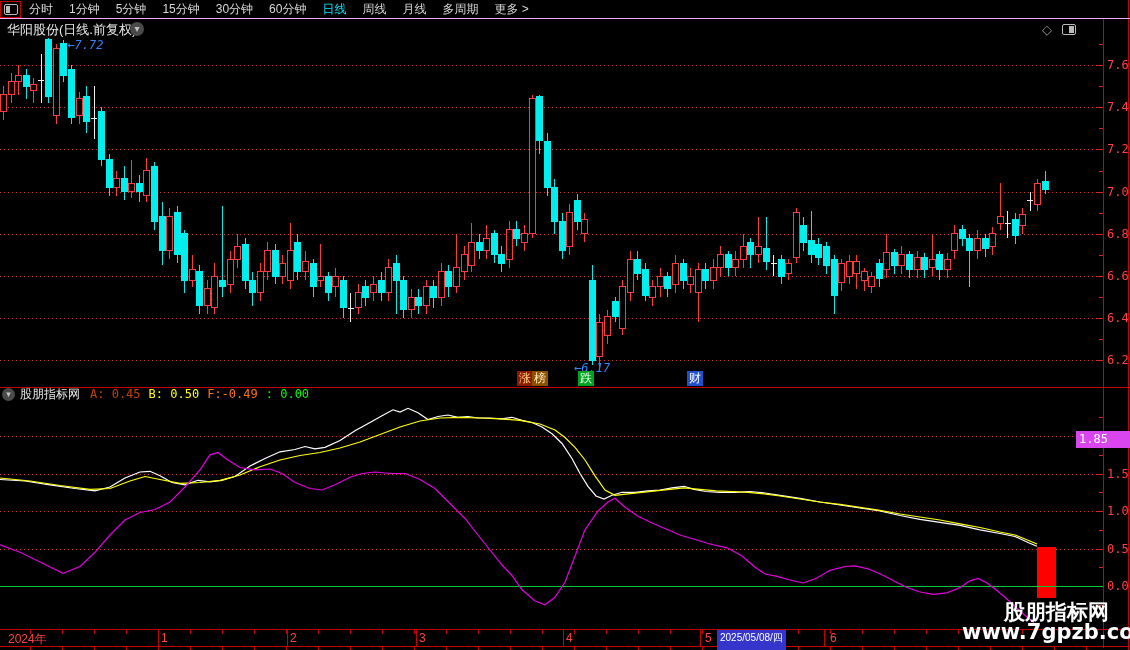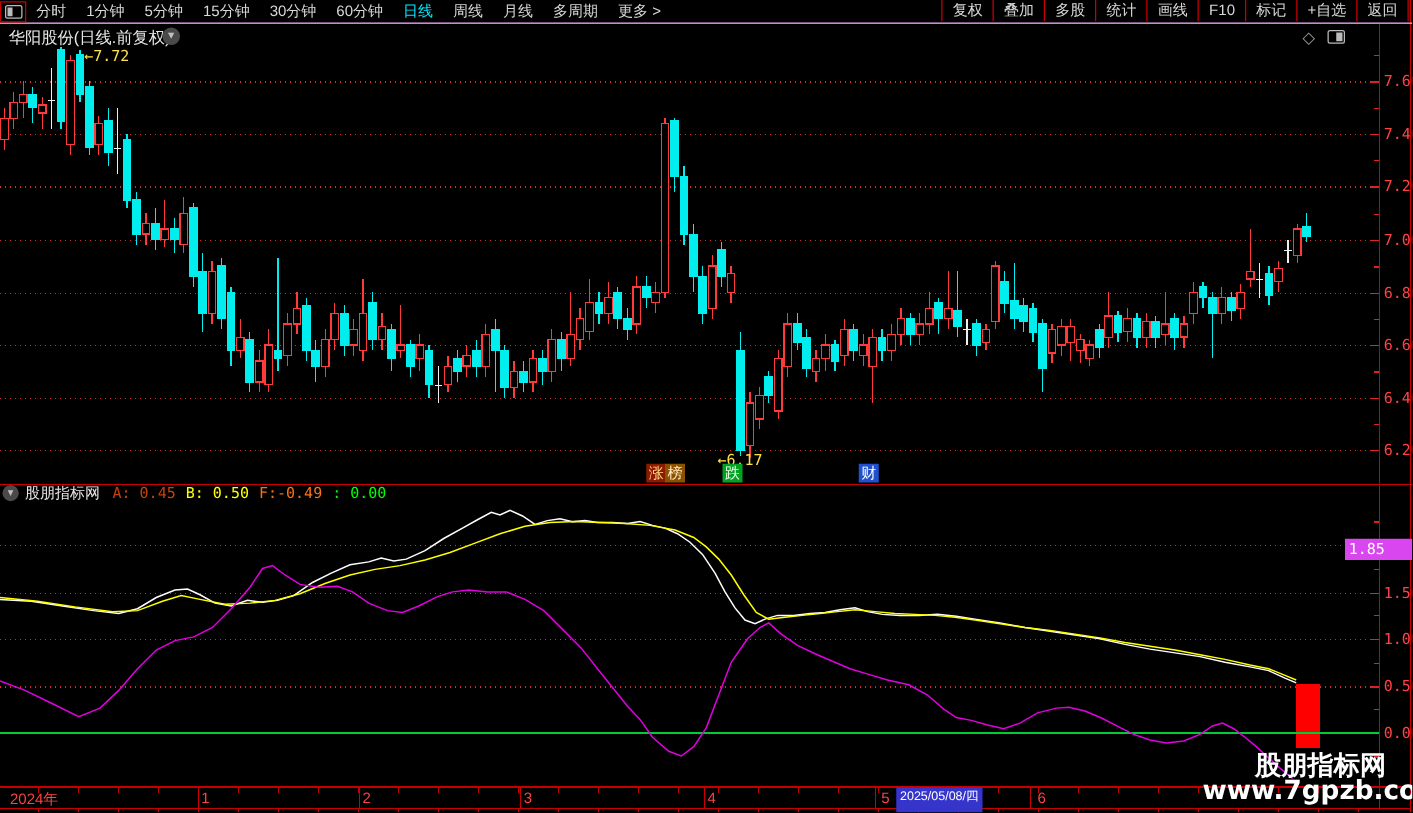--- a/index.html
+++ b/index.html
@@ -21,22 +21,22 @@
   .right-btns{position:absolute;right:3px;top:0;height:17px;display:flex;align-items:center;}
   .rbtn{padding:0 8px;height:17px;line-height:17px;border-left:1px solid #c80000;white-space:nowrap;}
   .rbtn:last-child{border-right:1px solid #c80000;}
   
   .title{position:absolute;left:7px;top:21px;font-size:13px;color:#e8e8e8;z-index:3;}
   .chev-circle{position:absolute;left:130px;top:22px;width:14px;height:14px;border-radius:50%;
                background:#4a4a4a;color:#c0c0c0;font-size:10px;line-height:13px;text-align:center;z-index:3;}
   .diamond-ic{position:absolute;left:1042px;top:22px;color:#999;font-size:13px;z-index:3;}
   .panel-ic2{position:absolute;left:1062px;top:24px;z-index:3;}
   
-  .anno{position:absolute;color:#fde047;font-size:12px;z-index:3;
-        font-family:"DejaVu Sans Mono","Liberation Mono",monospace;}
+  .anno{position:absolute;color:#3b82f6;font-size:12px;z-index:3;
+        font-family:"DejaVu Sans Mono","Liberation Mono",monospace;font-style:italic;}
   
   .tab-badge{position:absolute;top:371px;height:15px;line-height:15px;font-size:12px;
              padding:0 2px;z-index:3;}
   
   .ind-header{position:absolute;left:2px;top:387px;height:14px;display:flex;align-items:center;
               font-size:12px;z-index:3;}
   .ind-chev{width:13px;height:13px;border-radius:50%;background:#4a4a4a;color:#c0c0c0;
             font-size:9px;line-height:12px;text-align:center;margin-right:5px;}
   .ind-name{color:#e8e8e8;margin-right:10px;}
   .ind-val{margin-right:8px;font-family:"DejaVu Sans Mono","Liberation Mono",monospace;}
@@ -474,31 +474,20 @@
         <div class="period">5分钟</div>
         <div class="period">15分钟</div>
         <div class="period">30分钟</div>
         <div class="period">60分钟</div>
         <div class="period active">日线</div>
         <div class="period">周线</div>
         <div class="period">月线</div>
         <div class="period">多周期</div>
       </div>
     <div class="more">更多 &gt;</div>
-    <div class="right-btns" id="rightBtns">
-        <div class="rbtn">复权</div>
-        <div class="rbtn">叠加</div>
-        <div class="rbtn">多股</div>
-        <div class="rbtn">统计</div>
-        <div class="rbtn">画线</div>
-        <div class="rbtn">F10</div>
-        <div class="rbtn">标记</div>
-        <div class="rbtn">+自选</div>
-        <div class="rbtn">返回</div>
-      </div>
   </div>
 
   <span class="title">华阳股份(日线.前复权)</span>
   <span class="chev-circle">▾</span>
   <span class="diamond-ic">◇</span>
   <span class="panel-ic2">
     <span class="split-ic rfill" style="display:block"></span>
   </span>
 
   <div class="anno" id="annoHigh" style="left: 67.4px; top: 38px;">←7.72</div>

